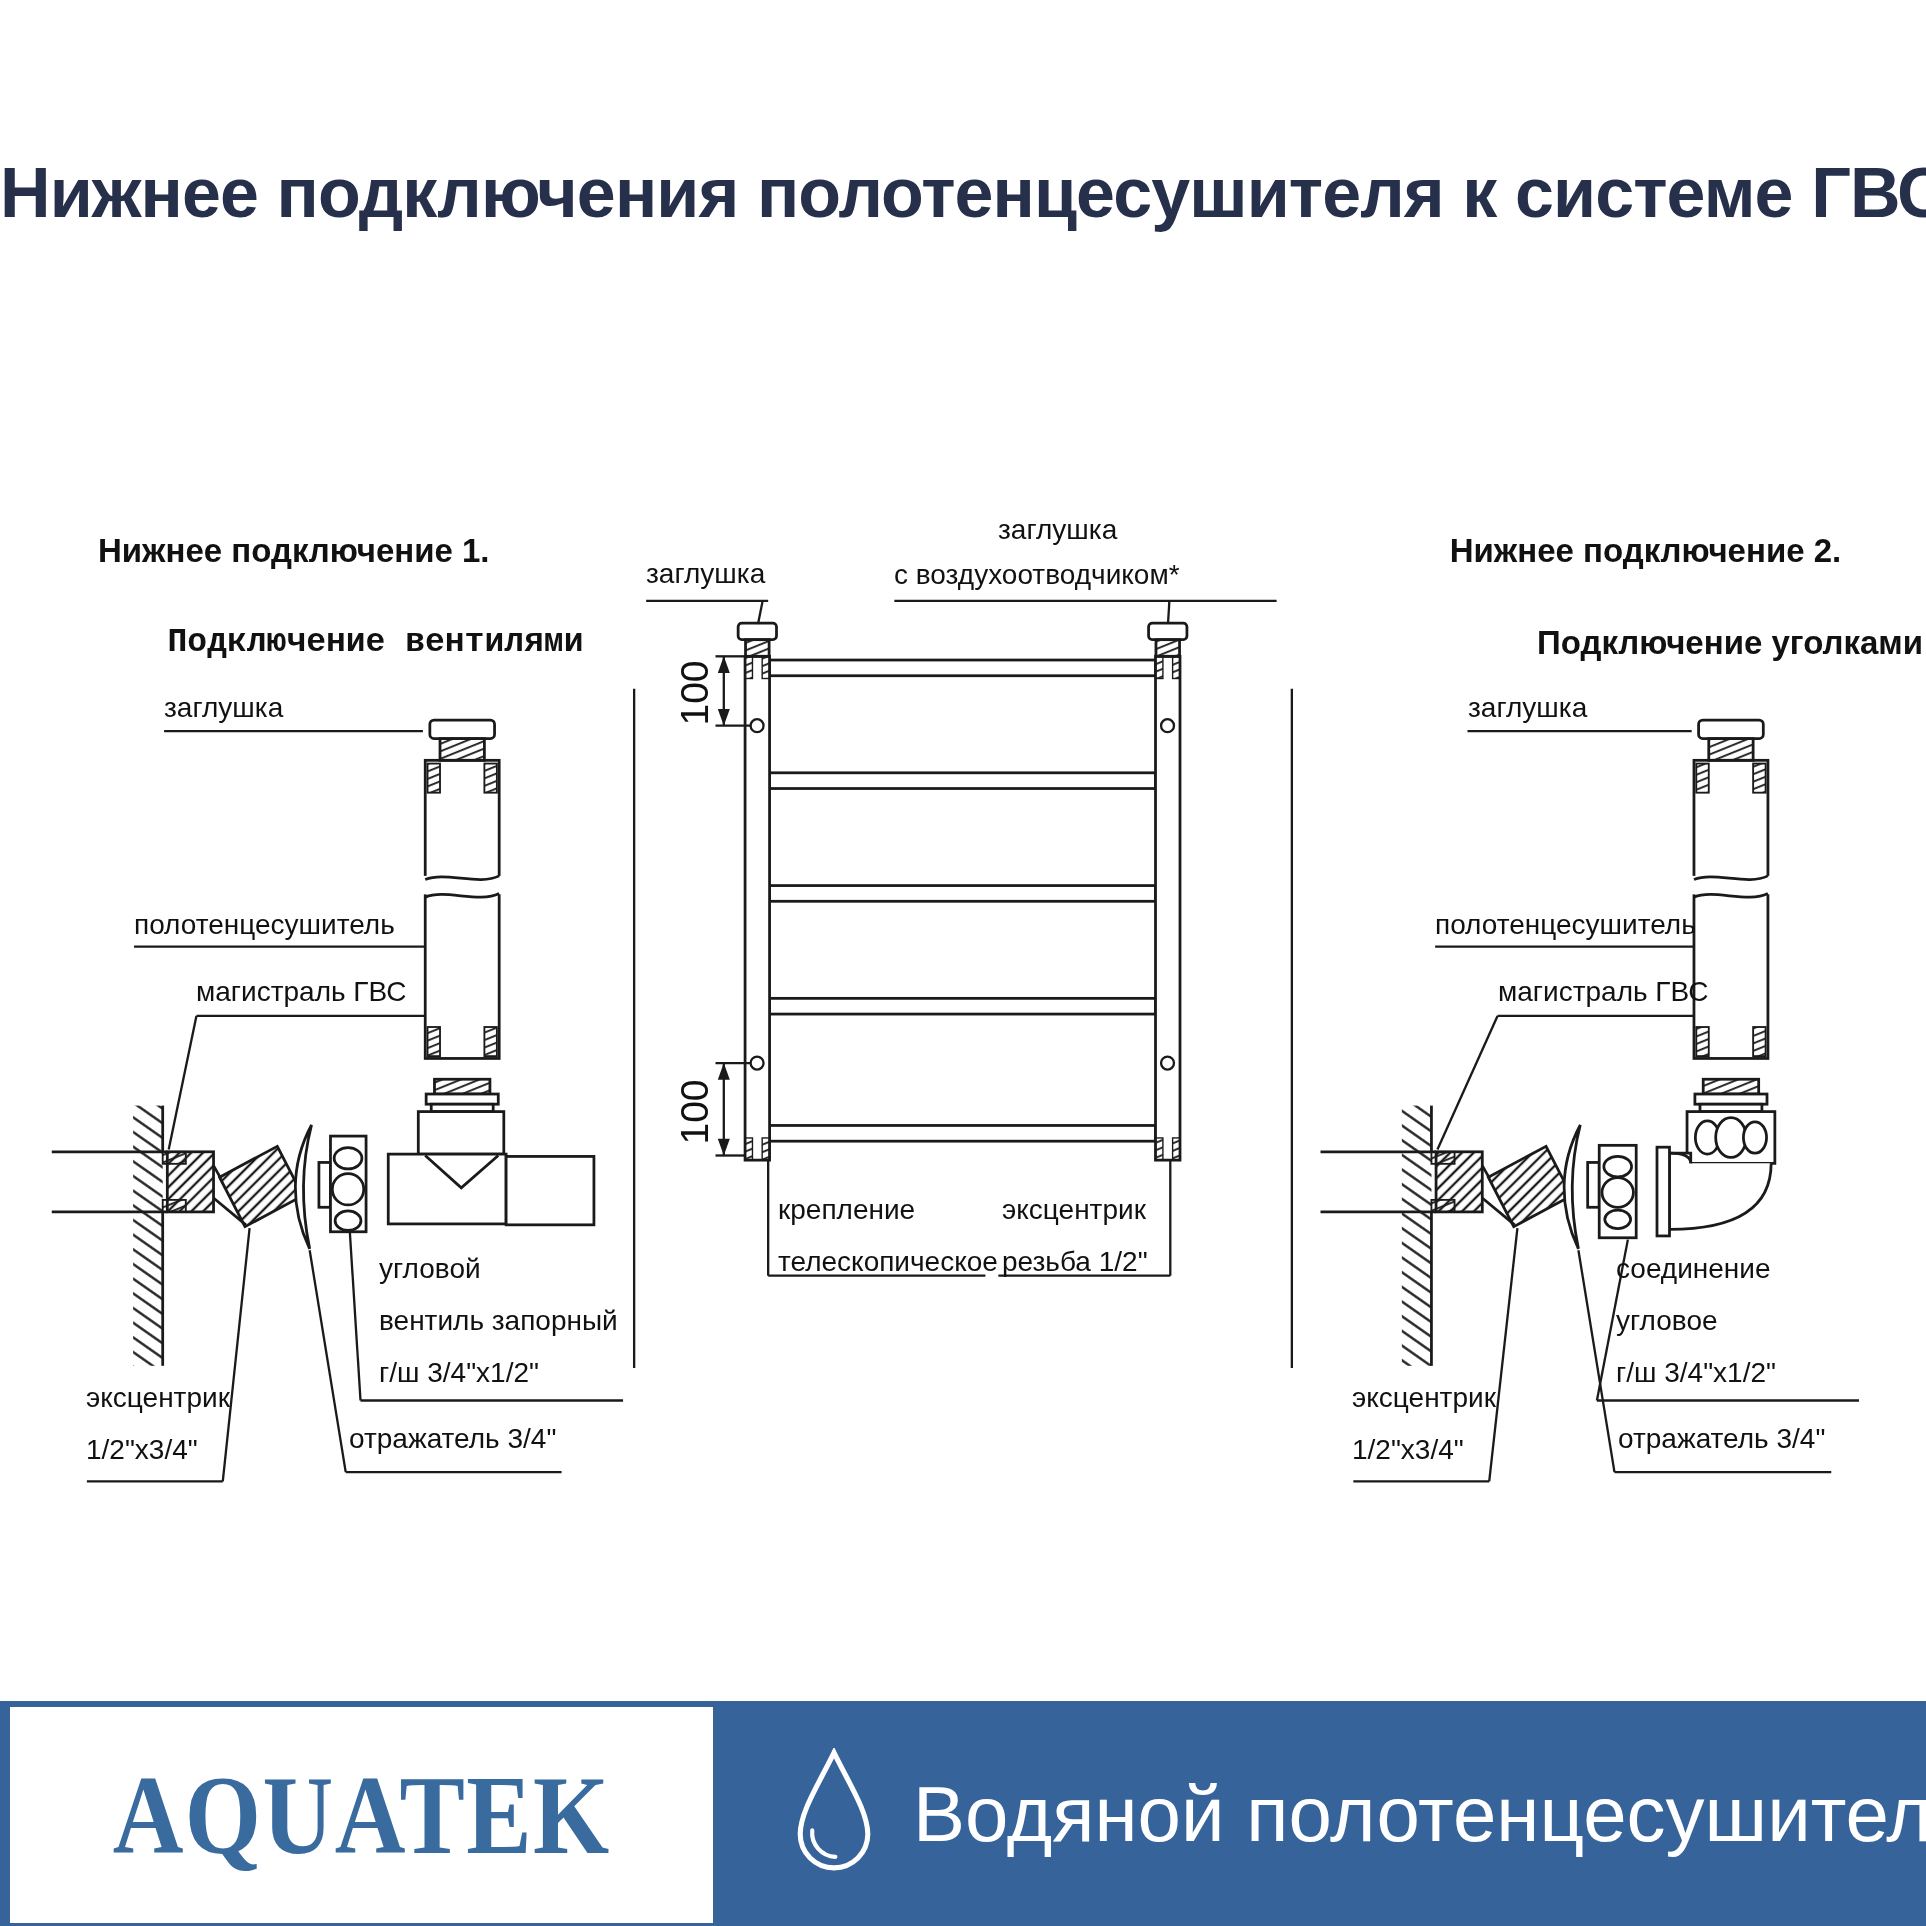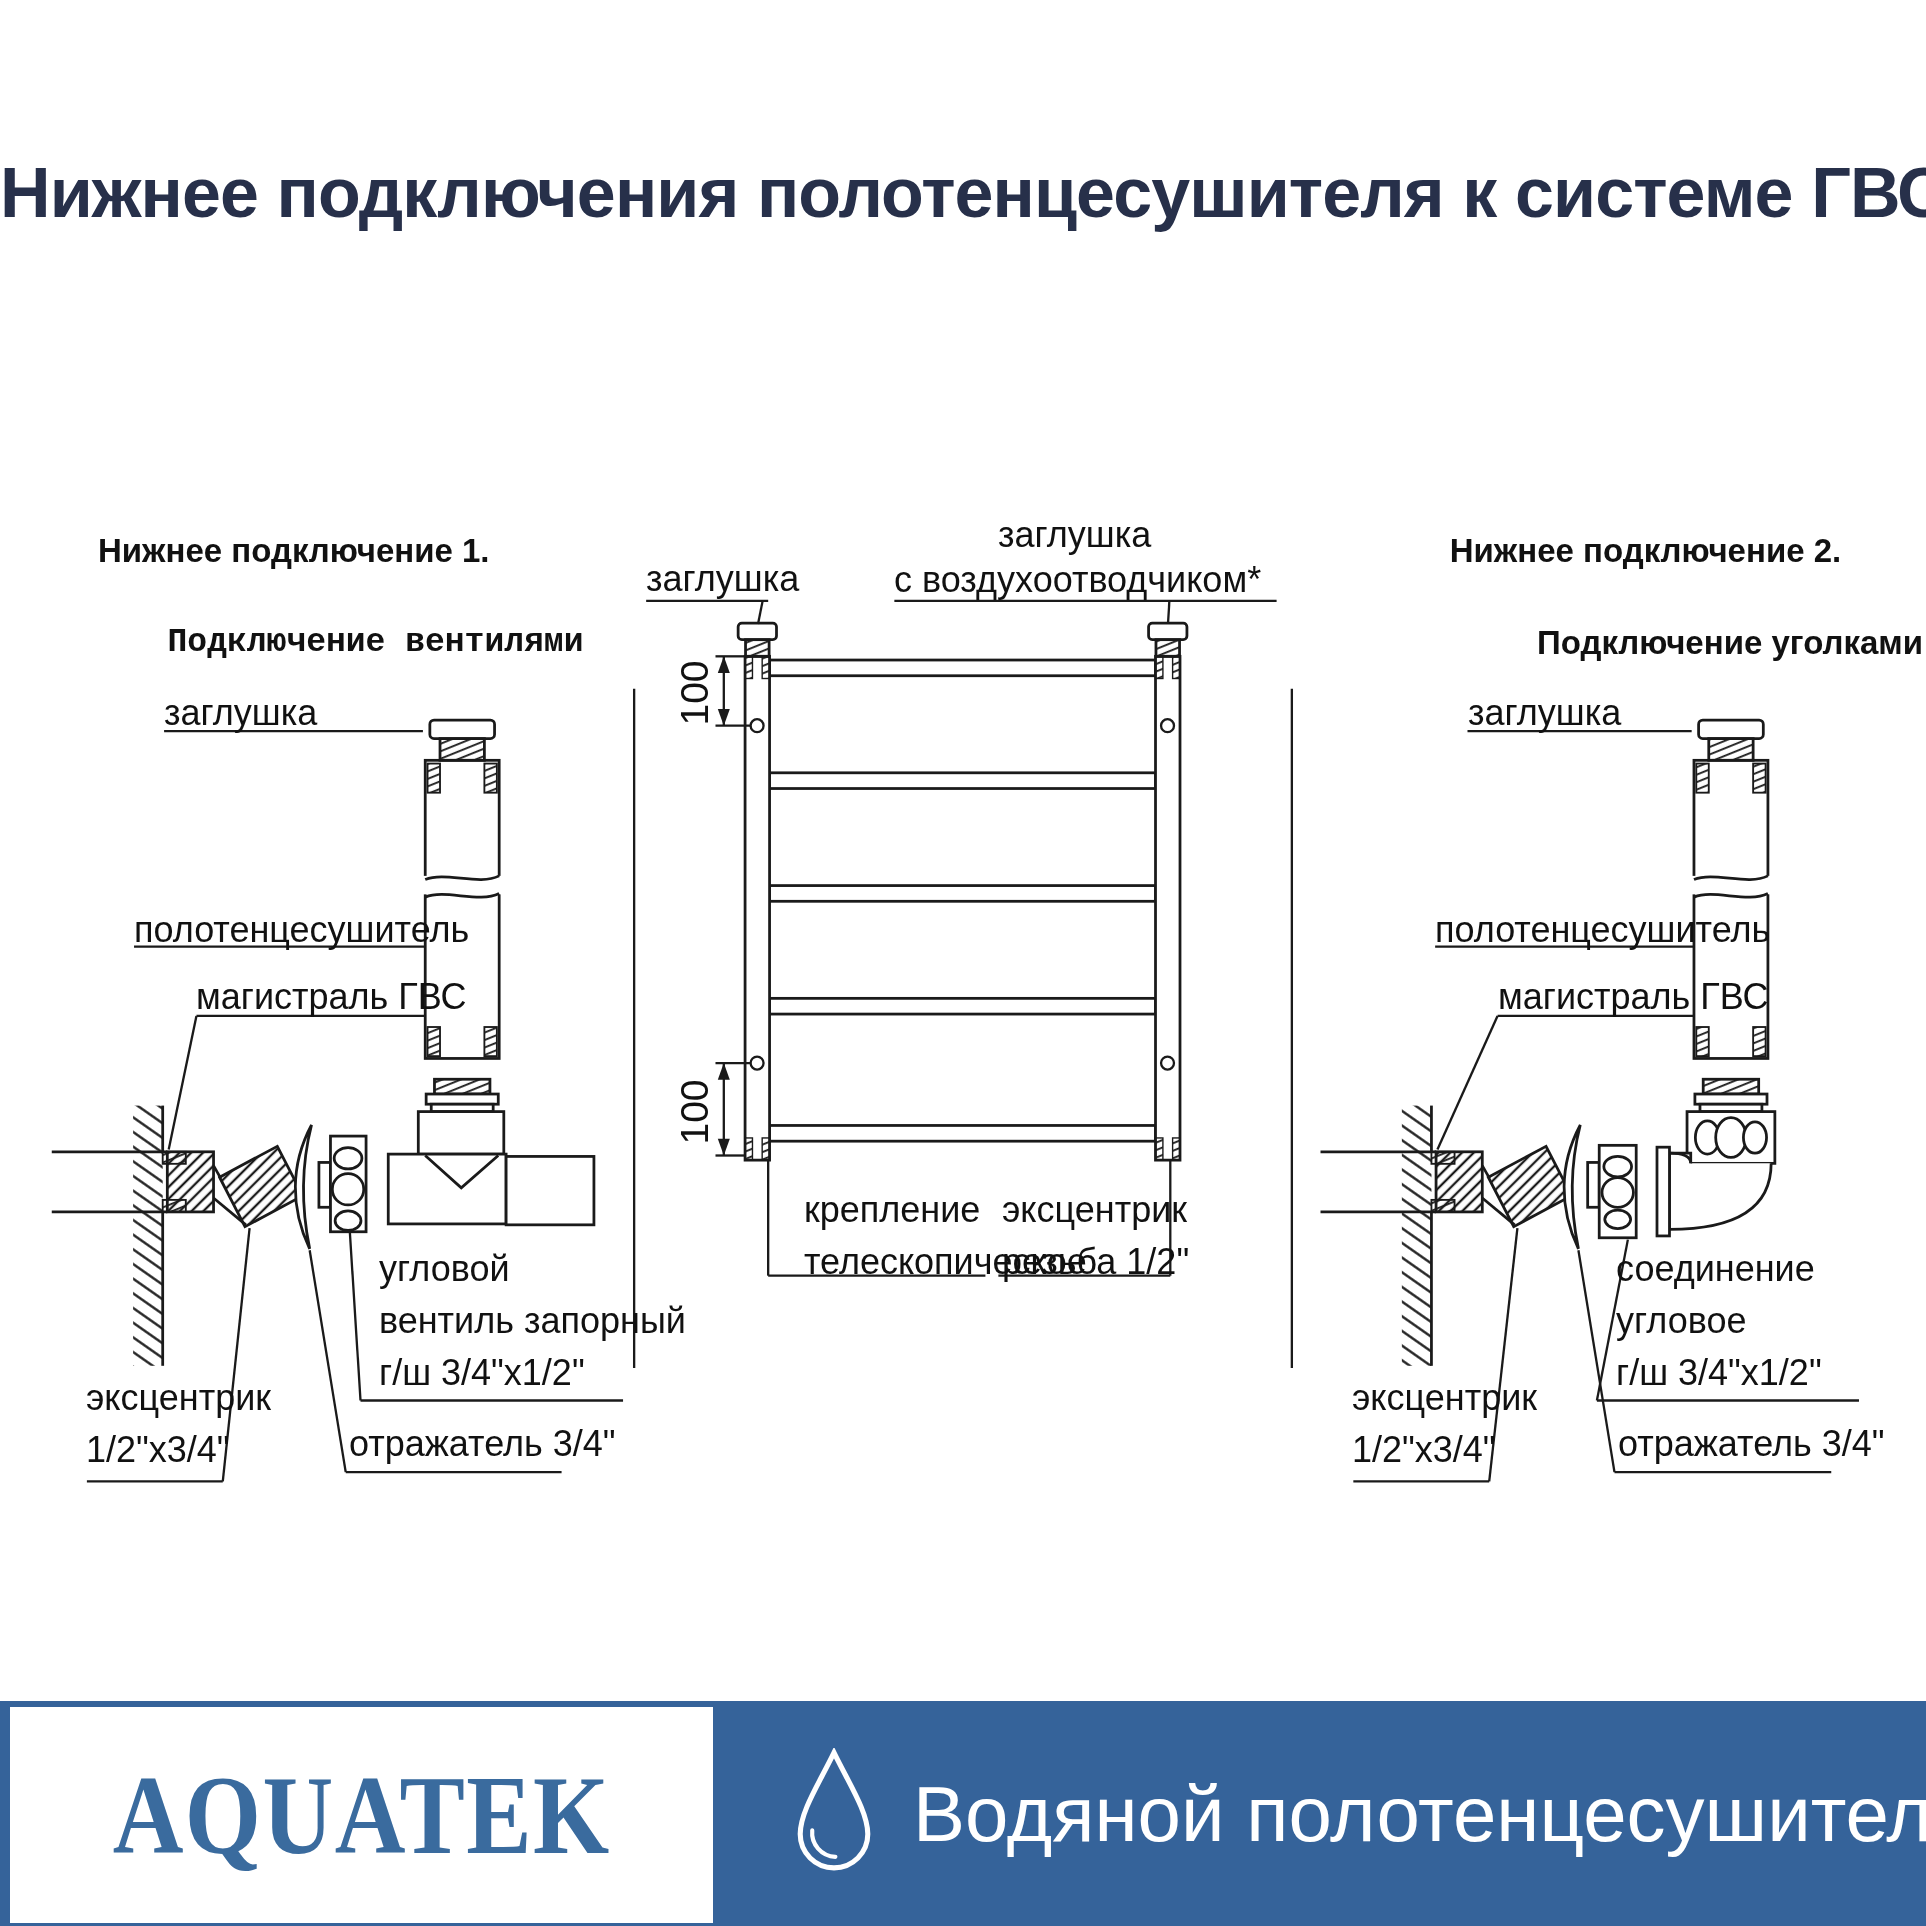--- a/index.html
+++ b/index.html
@@ -3,40 +3,40 @@
 <meta charset="utf-8">
 <style>
   html,body{margin:0;padding:0;background:#fff;}
   #page{position:relative;width:1926px;height:1926px;background:#fff;overflow:hidden;
         font-family:"Liberation Sans",sans-serif;color:#1a1a1a;}
   #art{position:absolute;left:0;top:0;width:1926px;height:1926px;}
   .abs{position:absolute;white-space:nowrap;}
   .title{left:0;top:153px;width:1926px;text-align:center;font-size:70px;font-weight:bold;
          letter-spacing:-0.9px;color:#27304A;}
   .panel-heading{font-size:33px;font-weight:bold;color:#111;}
-  .lbl{font-size:36px;color:#111;}
+  .lbl{font-size:28px;color:#111;}
   .lbl-2l{line-height:52px;}
   .rot{transform:rotate(-90deg);transform-origin:center;}
   .dim{font-size:39px;color:#111;}
   
   .lp-h1{left:98px;top:532px;width:555px;text-align:left;}
   .lp-h2{left:98px;top:624px;width:555px;text-align:center;font-family:Liberation Mono, monospace;}
   .lp-plug{left:164px;top:692px;}
   .lp-towel{left:134px;top:909px;}
   .lp-main{left:196px;top:976px;}
   .lp-ecc{left:86px;top:1372px;}
   .lp-valve{left:379px;top:1243px;}
   .lp-refl{left:349px;top:1423px;}
   
   .cp-plug{left:646px;top:558px;}
   .cp-vent1{left:998px;top:514px;}
   .cp-vent2{left:894px;top:559px;}
   .cp-dim-top{left:662px;top:671px;}
   .cp-dim-bot{left:662px;top:1090px;}
-  .cp-mount{left:778px;top:1184px;margin-left:26px;}
+  .cp-mount{left:778px;top:1184px;}
   .cp-thread{left:1002px;top:1184px;}
   
   .rp-h1{left:1368px;top:532px;width:555px;text-align:center;}
   .rp-h2{left:1368px;top:624px;width:555px;text-align:right;}
   .rp-plug{left:1468px;top:692px;}
   .rp-towel{left:1435px;top:909px;}
   .rp-main{left:1498px;top:976px;}
   .rp-ecc{left:1352px;top:1372px;}
   .rp-elbow{left:1616px;top:1243px;}
   .rp-refl{left:1618px;top:1423px;}

